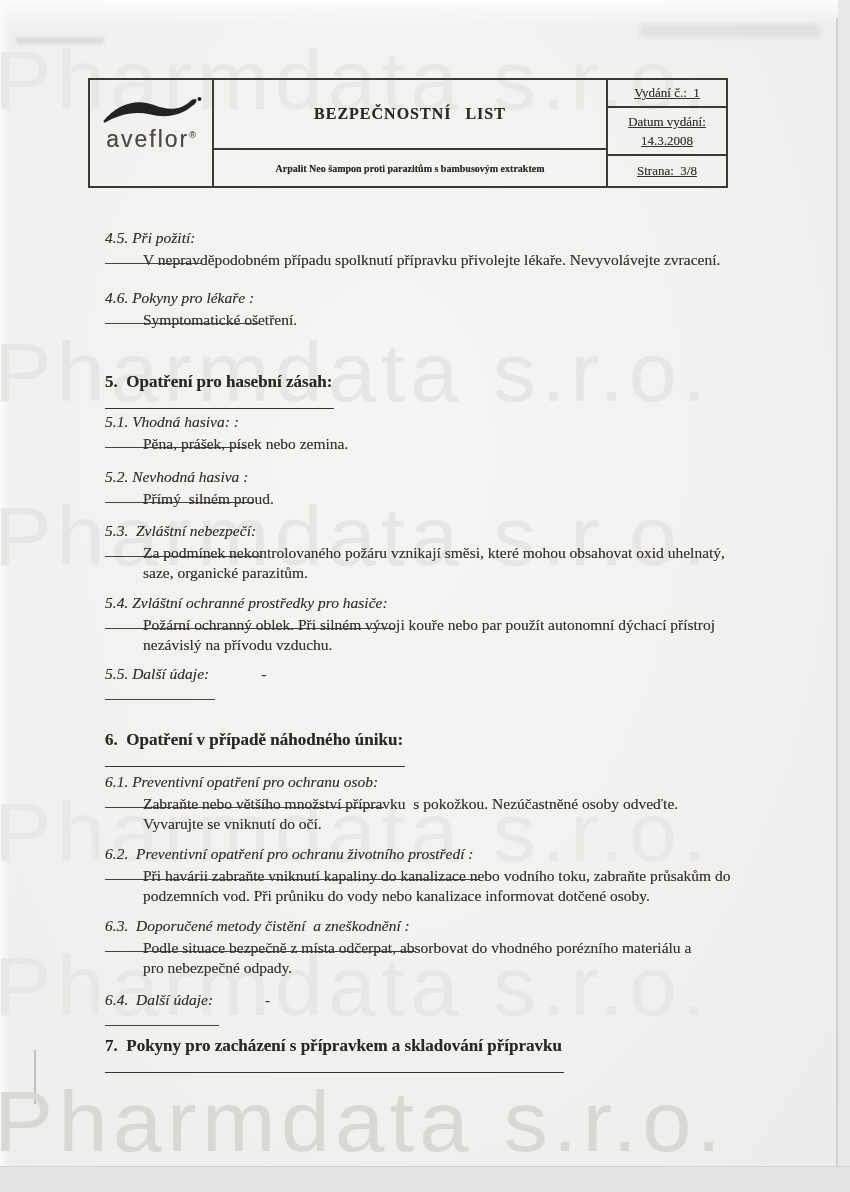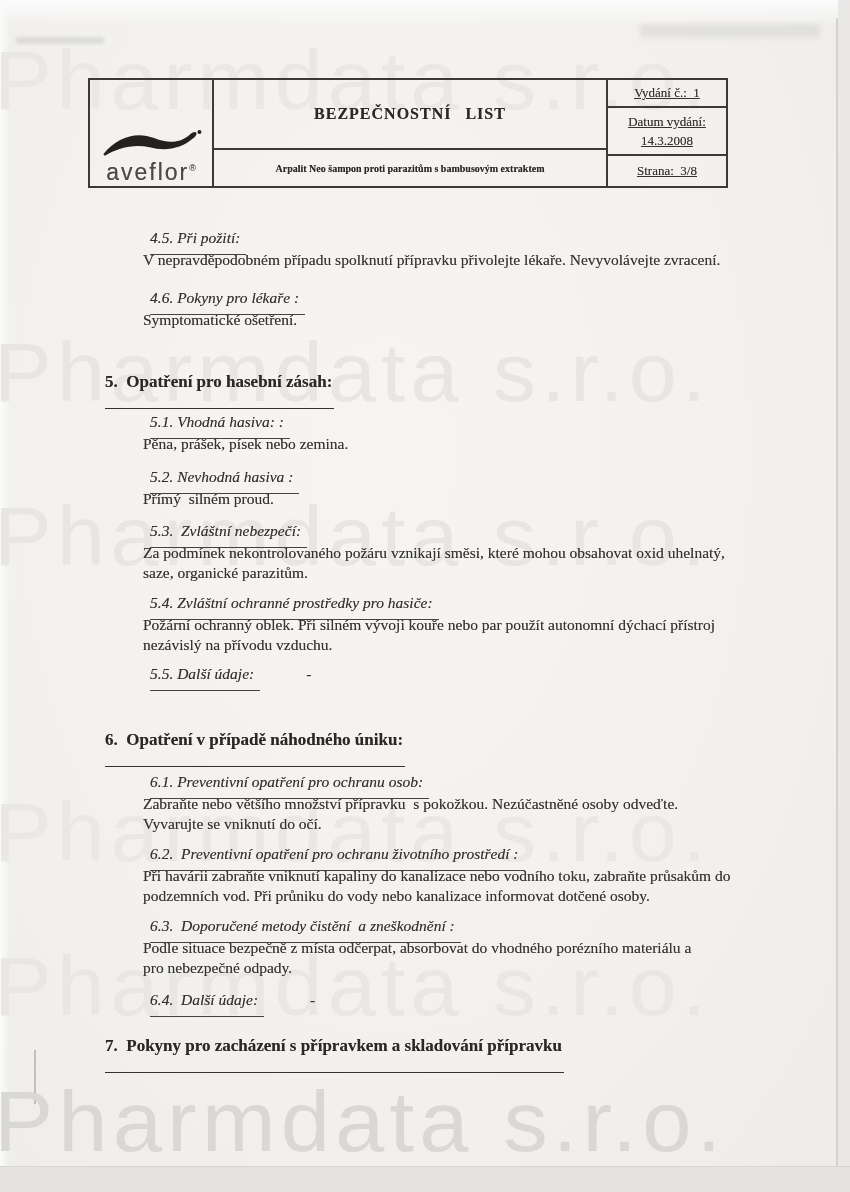--- a/index.html
+++ b/index.html
@@ -32,21 +32,21 @@
   .wm2 { top:330px; color:#e7e6e4; }
   .wm3 { top:494px; color:#e7e6e4; }
   .wm4 { top:790px; color:#e9e8e6; }
   .wm5 { top:944px; color:#e8e7e5; }
   .wm6 { top:1078px; color:#d9d8d5; font-size:86px; }
 
   
   .hdr { position:absolute; left:88px; top:78px; width:640px; height:110px;
     border:2px solid #3b3a37; display:flex; z-index:2; box-sizing:border-box; }
   .hdr .col1 { width:124px; border-right:2px solid #3b3a37; display:flex; flex-direction:column;
-    align-items:center; justify-content:flex-end; padding-top:12px; box-sizing:border-box; }
+    align-items:center; justify-content:flex-start; padding-top:12px; box-sizing:border-box; }
   .hdr .col2 { width:394px; border-right:2px solid #3b3a37; display:flex; flex-direction:column; box-sizing:border-box; }
   .hdr .col3 { flex:1; display:flex; flex-direction:column; box-sizing:border-box; }
   .hdr .title-cell { height:70px; border-bottom:2px solid #3b3a37; display:flex;
     align-items:center; justify-content:center; box-sizing:border-box; }
   .hdr .title-text { font-size:16px; font-weight:bold; letter-spacing:1px; word-spacing:9px; color:#2c2a27; }
   .hdr .product-cell { flex:1; display:flex; align-items:center; justify-content:center;
     text-align:center; padding:1px 10px; box-sizing:border-box; }
   .hdr .product-text { font-size:10px; font-weight:bold; line-height:19px; color:#2c2a27; }
   .hdr .c3r { display:flex; align-items:center; justify-content:center; text-align:center;
     font-size:13px; color:#35332f; box-sizing:border-box; white-space:pre;text-decoration:underline; }
@@ -55,21 +55,21 @@
   .hdr .c3r3 { flex:1; }
   .logo-swoosh { width:110px; height:40px; margin-bottom:-6px; }
   .logo-word { font-family:"Liberation Sans", sans-serif; font-size:23px; font-weight:400;
     letter-spacing:2px; color:#4c4a47; }
   .logo-reg { font-size:9px; vertical-align:9px; letter-spacing:0; }
 
   
   .content { position:absolute; left:105px; top:228px; width:700px; z-index:2; }
   .block { }
   .sub-heading { font-size:15.5px; font-style:italic; line-height:20px; white-space:pre; color:#35332f; }
-  .sub-heading .u { border-bottom:1.3px solid #45433f; padding-bottom:8px; padding-right:6px;margin-left:45px; }
+  .sub-heading .u { border-bottom:1.3px solid #45433f; padding-bottom:17px; padding-right:6px; }
   .sec-heading { font-size:17px; font-weight:bold; line-height:24px; white-space:pre; color:#2b2926; }
   .sec-heading .u { border-bottom:1.8px solid #353330; padding-bottom:17px; padding-right:2px; }
   .body-line { font-size:15.5px; line-height:20px; white-space:pre; padding-left:38px; color:#36342f; }
   .first-line { margin-top:2px; }
   .dash { display:inline-block; margin-left:46px; font-style:normal; font-size:15.5px; }
   .b0{margin-bottom:18px}.b1{margin-bottom:40px}.b2{margin-bottom:18px}
   .b3{margin-bottom:13px}.b4{margin-bottom:12px}.b5{margin-bottom:10px}
   .b6{margin-bottom:9px}.b7{margin-bottom:44px}.b8{margin-bottom:20px}
   .b9{margin-bottom:10px}.b10{margin-bottom:10px}.b11{margin-bottom:12px}
   .b12{margin-bottom:24px}.b13{margin-bottom:0}

